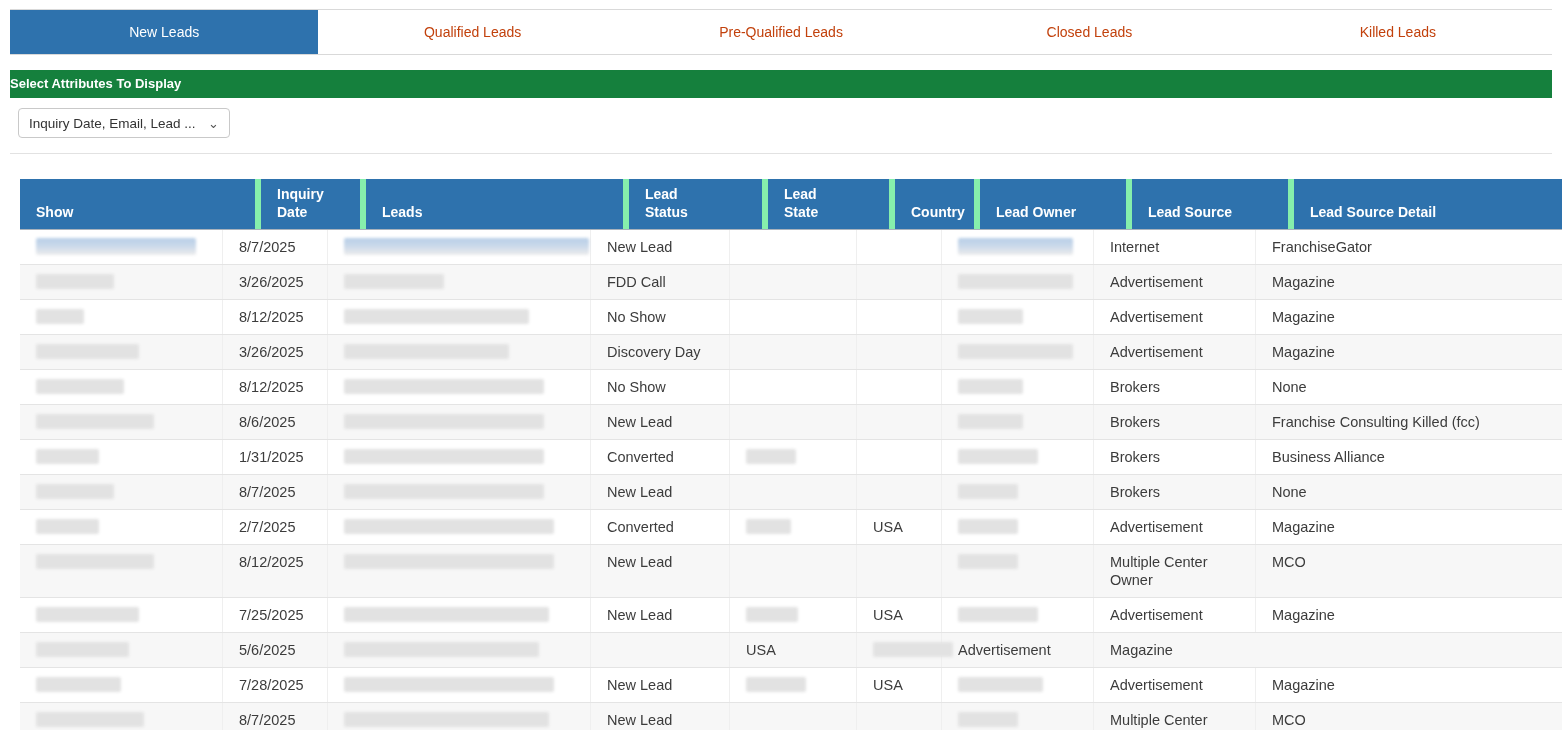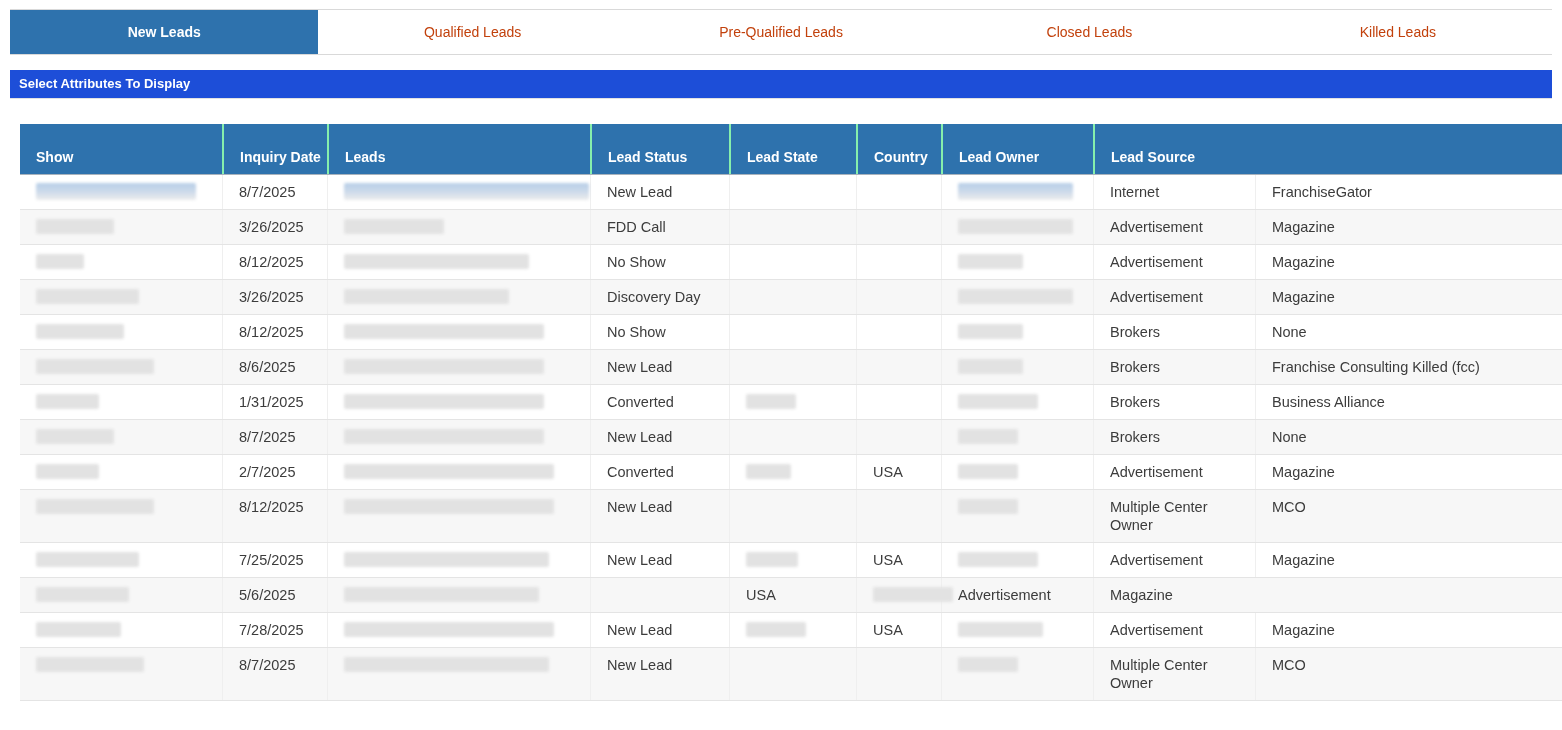--- a/index.html
+++ b/index.html
@@ -10,26 +10,26 @@
   }
   
   .tab-bar{
     display:flex;margin:9px 10px 0 10px;height:46px;box-sizing:border-box;
     border-top:1px solid #d9d9d9;border-bottom:1px solid #d9d9d9;background:#fff;
   }
   .tab{
     flex:1;display:flex;align-items:center;justify-content:center;
     font-size:14px;color:#c2410c;cursor:pointer;white-space:nowrap;
   }
-  .tab.active{background:#2e72ad;color:#ffffff;font-weight:700;}
+  .tab.active{background:#2e72ad;color:#ffffff;font-weight:400;}
   
   .attr-panel{margin:15px 10px 0 10px;border-bottom:1px solid #e2e2e2;background:#fff;}
   .attr-header{
-    background:#1d4ed8;color:#fff;font-weight:700;font-size:13px;
-    height:28px;line-height:28px;padding-left:9px;
+    background:#15803d;color:#fff;font-weight:700;font-size:13px;
+    height:28px;line-height:28px;
   }
   .attr-body{padding:10px 8px 15px 8px;}
   .dropdown{
     display:inline-flex;align-items:center;justify-content:space-between;
     width:212px;height:30px;box-sizing:border-box;border:1px solid #c9c9c9;
     border-radius:4px;padding:0 10px;font-size:13.5px;color:#333;background:#fff;
     cursor:pointer;white-space:nowrap;
   }
   .dropdown .chev{color:#555;font-size:13px;margin-left:8px;line-height:1;}
   
@@ -39,21 +39,21 @@
     grid-template-columns:202px 105px 263px 139px 127px 85px 152px 162px 1fr;
   }
   .t-head{
     background:#2e72ad;color:#fff;font-weight:700;font-size:14px;
     border-bottom:1px solid #a8b2bc;
   }
   .h-cell{
     display:flex;align-items:flex-end;min-height:50px;box-sizing:border-box;
     padding:6px 6px 8px 16px;line-height:18px;
   }
-  .h-cell + .h-cell{border-left:2px solid #86efac;}
+  .h-cell + .h-cell{border-left:6px solid #86efac;margin-left:33px;}
   .t-row{background:#ffffff;border-bottom:1px solid #e4e4e4;}
   .t-row.alt{background:#f7f7f7;}
   .t-cell{
     box-sizing:border-box;min-height:34px;padding:8px 8px 6px 16px;line-height:18px;
   }
   .t-row.tall .t-cell{min-height:52px;}
   .t-cell + .t-cell{border-left:1px solid #efefef;}
   
   .redact{
     height:15px;margin-top:1px;border-radius:2px;background:#e2e2e2;
@@ -80,32 +80,39 @@
   <div class="tab">
       <span>Closed Leads</span>
     </div>
   <div class="tab">
       <span>Killed Leads</span>
     </div>
 </div>
 
 <div class="attr-panel">
   <div class="attr-header">Select Attributes To Display</div>
+  <div class="attr-body">
+    <div class="dropdown">
+      <span>Inquiry Date, Email, Lead ...</span>
+      <span class="chev">⌄</span>
+    </div>
+  </div>
 </div>
 
 <div class="leads-table">
   <div class="t-head">
     <div class="h-cell">Show</div>
     <div class="h-cell">Inquiry Date</div>
     <div class="h-cell">Leads</div>
     <div class="h-cell">Lead Status</div>
     <div class="h-cell">Lead State</div>
     <div class="h-cell">Country</div>
     <div class="h-cell">Lead Owner</div>
     <div class="h-cell">Lead Source</div>
+    <div class="h-cell">Lead Source Detail</div>
   </div>
   <div id="table-body">
       <div class="t-row">
         <div class="t-cell">
           <div class="redact link" style="width: 160px;"></div>
         </div>
         <div class="t-cell">8/7/2025</div>
         <div class="t-cell">
           <div class="redact link" style="width: 245px;"></div>
         </div>

